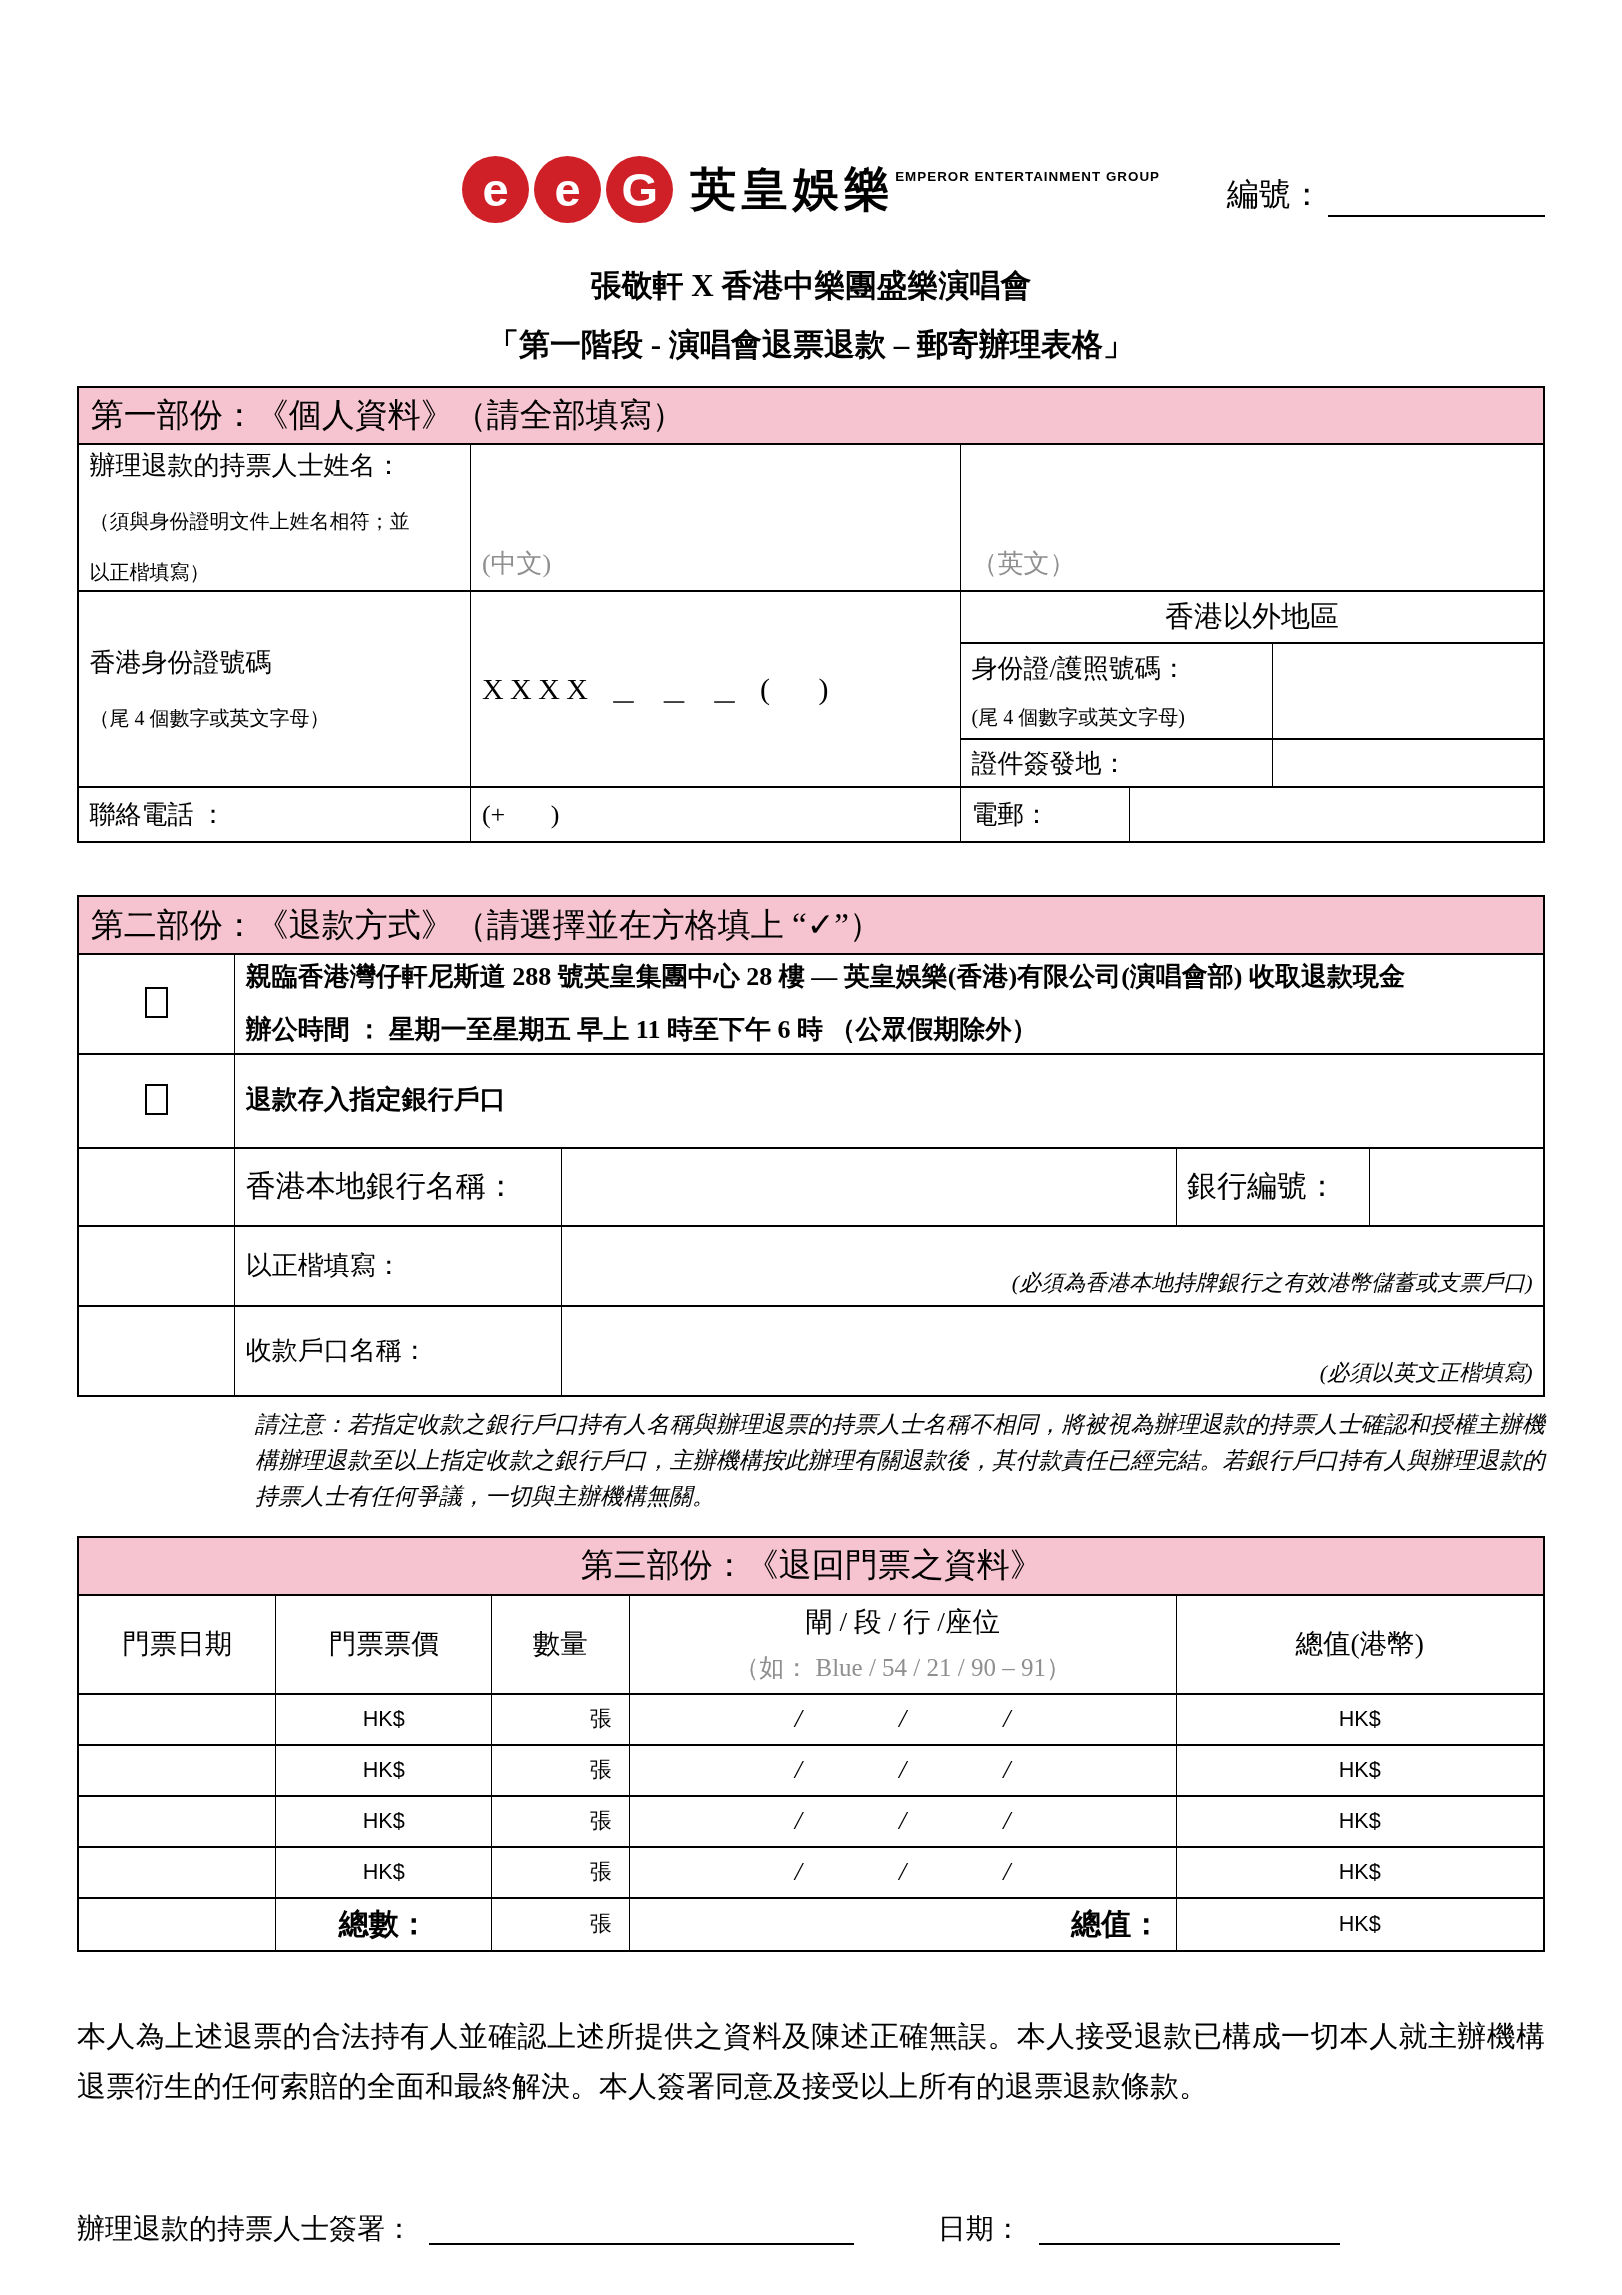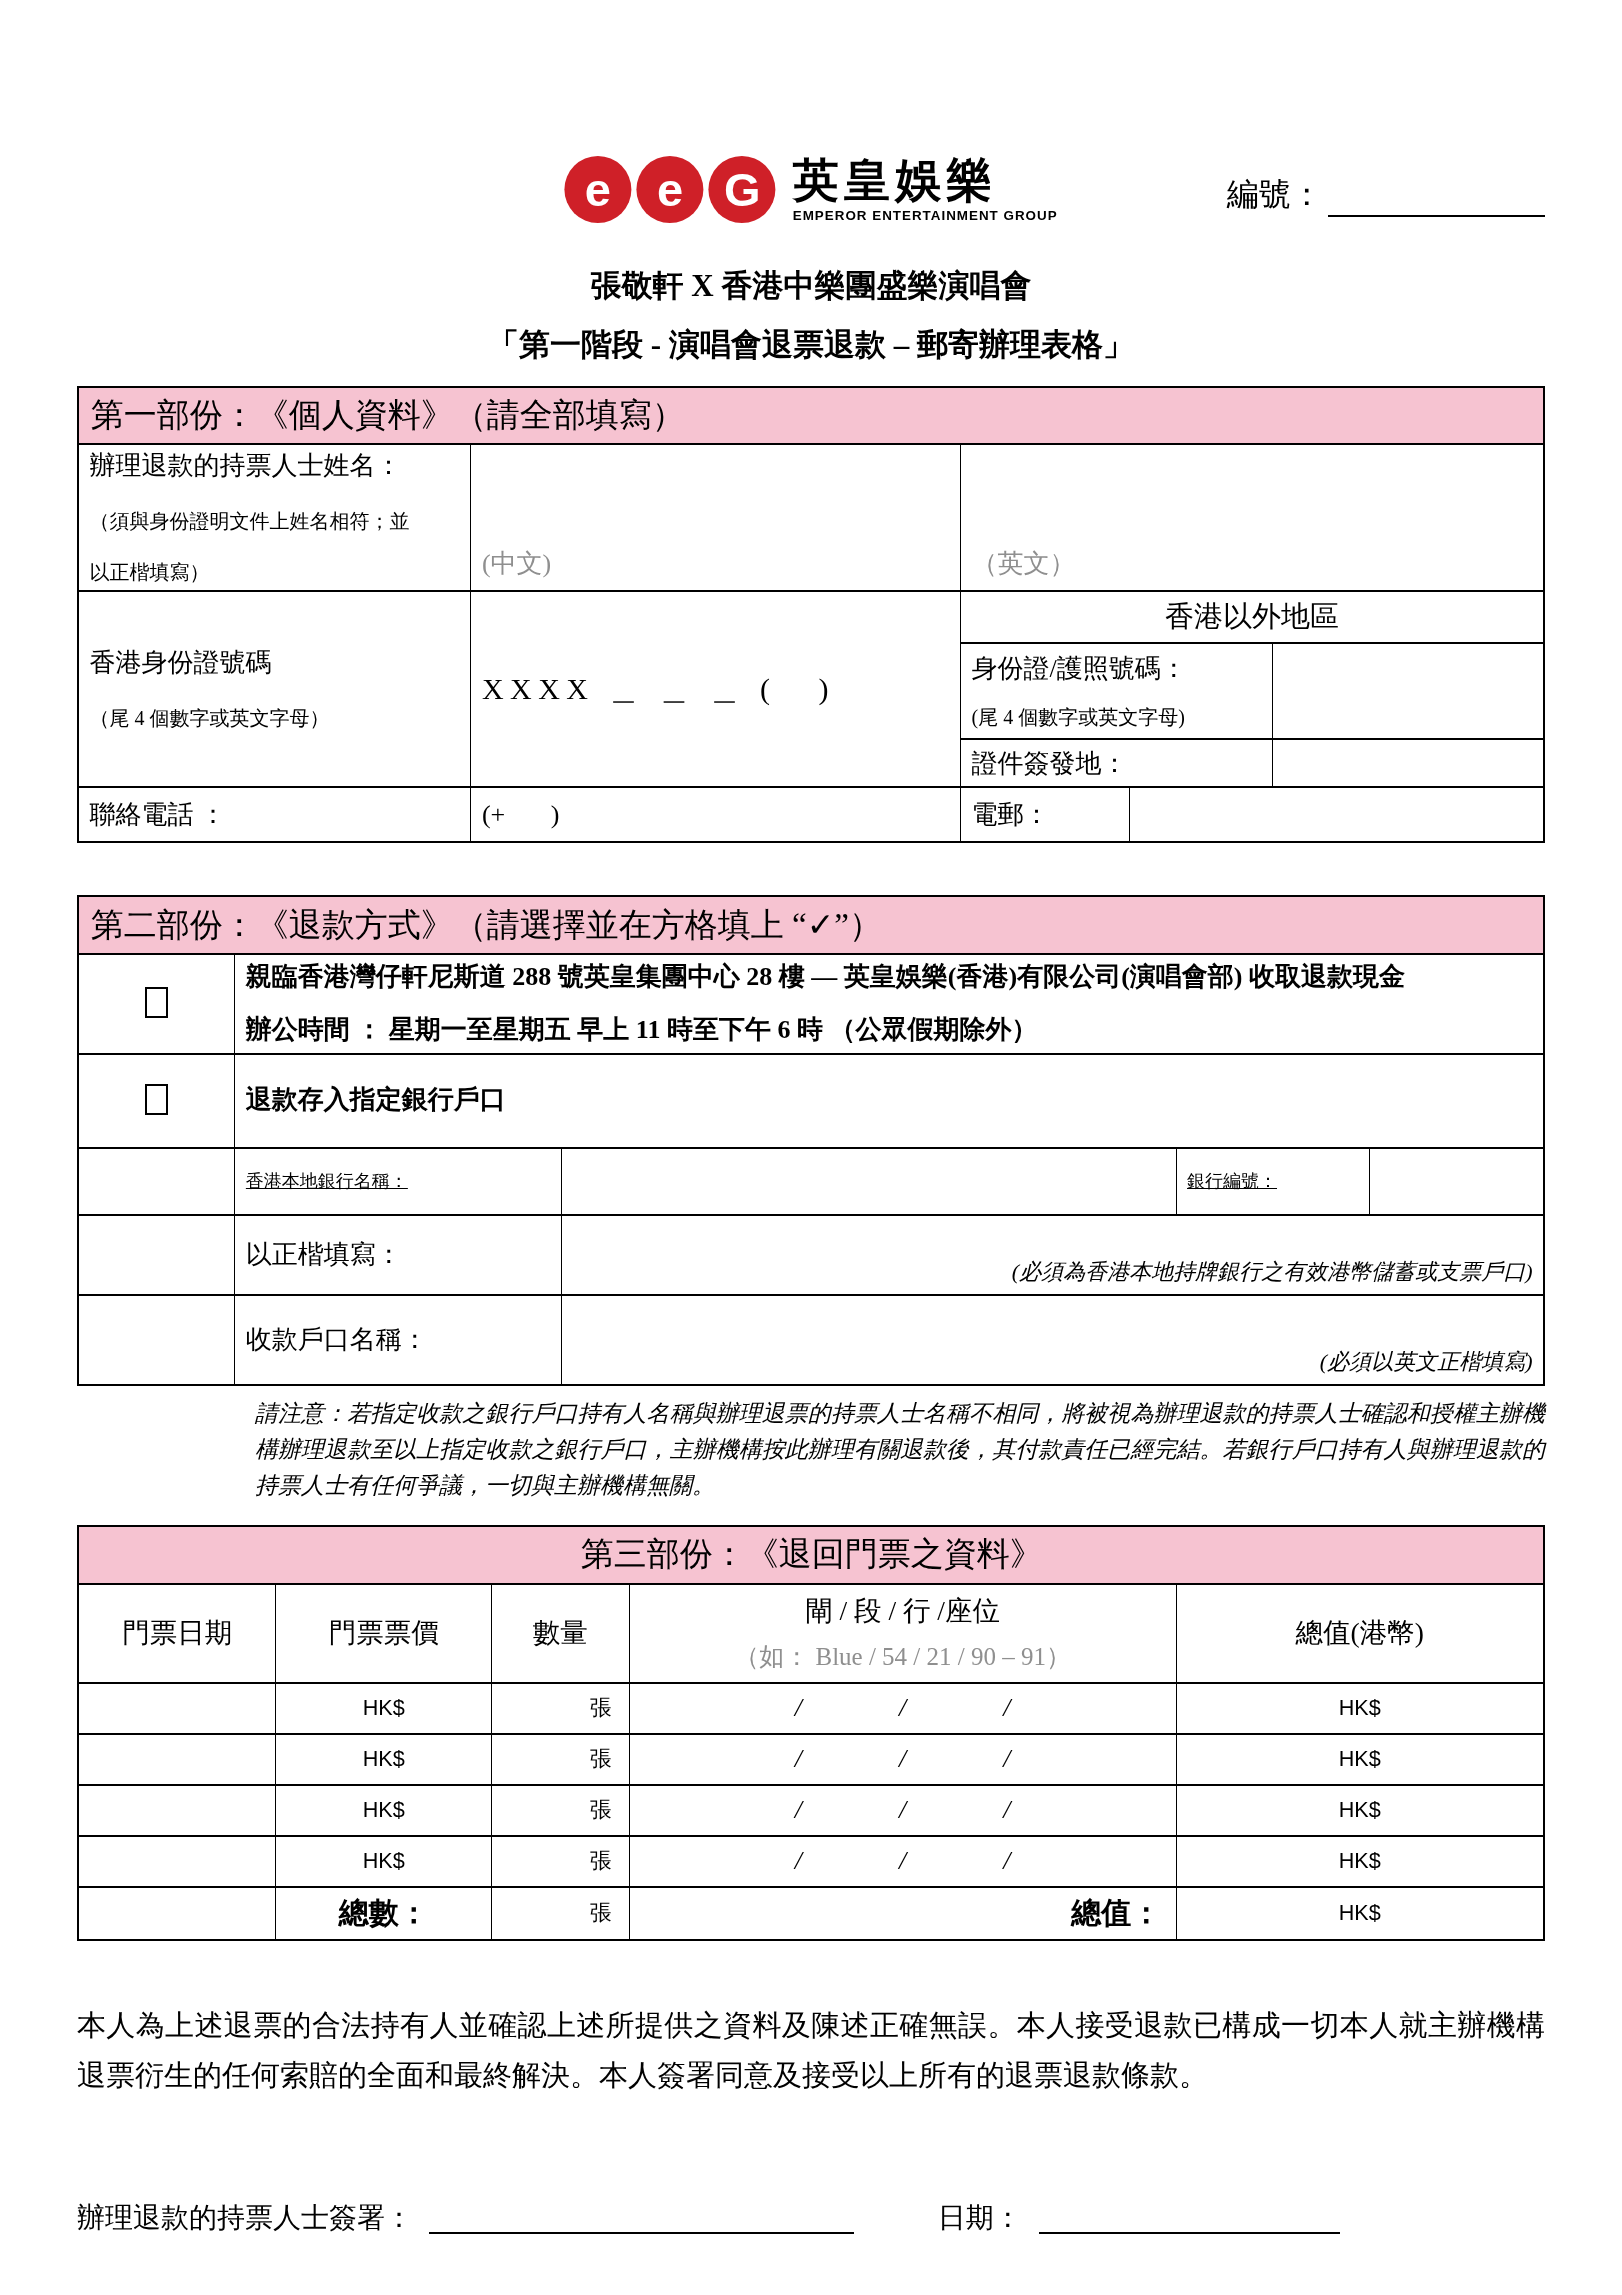--- a/index.html
+++ b/index.html
@@ -14,21 +14,21 @@
 
   
   .hdr { position: relative; height: 92px; }
   .logo { position: absolute; left: 50%; transform: translateX(-50%); top: 0; display: flex; align-items: center; gap: 17px; }
   .logo-circles { display: flex; gap: 5.2px; }
   .logo-circle {
     width: 67px; height: 67px; border-radius: 50%;
     background: #cf2028; color: #fff; display: flex; align-items: center; justify-content: center;
     font-family: "Liberation Sans", sans-serif; font-weight: 700; font-size: 47px; line-height: 1;
   }
-  .logo-text { display: flex; flex-direction: column; align-items: flex-start; }
+  .logo-text { display: flex; flex-direction: row; align-items: flex-start; }
   .logo-zh { font-size: 46px; font-weight: 700; letter-spacing: 5.2px; line-height: 1.05;
     font-family: "Liberation Sans", sans-serif; }
   .logo-en { font-size: 13.4px; font-weight: 700; letter-spacing: 1px; margin-top: 3.9px;
     font-family: "Liberation Sans", sans-serif; }
   .refno { position: absolute; right: 0; top: 17px; display: flex; align-items: flex-end; }
   .refno-label { font-size: 32px; }
   .refno-line { width: 217px; border-bottom: 2.6px solid #000; height: 31px; margin-left: 5.2px; }
 
   
   .title1 { text-align: center; font-size: 31px; font-weight: 700; margin-top: 17px; }
@@ -69,21 +69,21 @@
   
   .s2 { margin-top: 52px; }
   .chk {
     display: inline-block; width: 23.6px; height: 31px; border: 2.6px solid #000; background: #fff;
   }
   .chk-cell { text-align: center; }
   .row-opt1 td { height: 100px; }
   .opt-text { font-size: 26px; font-weight: 700; line-height: 1.1; }
   .opt-text div + div { margin-top: 25px; }
   .row-opt2 td { height: 94px; }
-  .row-bank td { height: 67px; font-size: 18px; text-decoration: underline; }
+  .row-bank td { height: 78px; font-size: 30px; }
   .row-acctno td { height: 80px; }
   .row-acctname td { height: 90px; }
   .acct-note-cell { vertical-align: bottom; text-align: right; font-style: italic; font-size: 22px; padding-bottom: 6.5px; }
   .s2-note {
     margin: 10.5px 0 0 178px; width: 1290px;
     font-style: italic; font-size: 23px; line-height: 1.55; text-align: justify;
   }
 
   
   .s3 { margin-top: 22px; }

